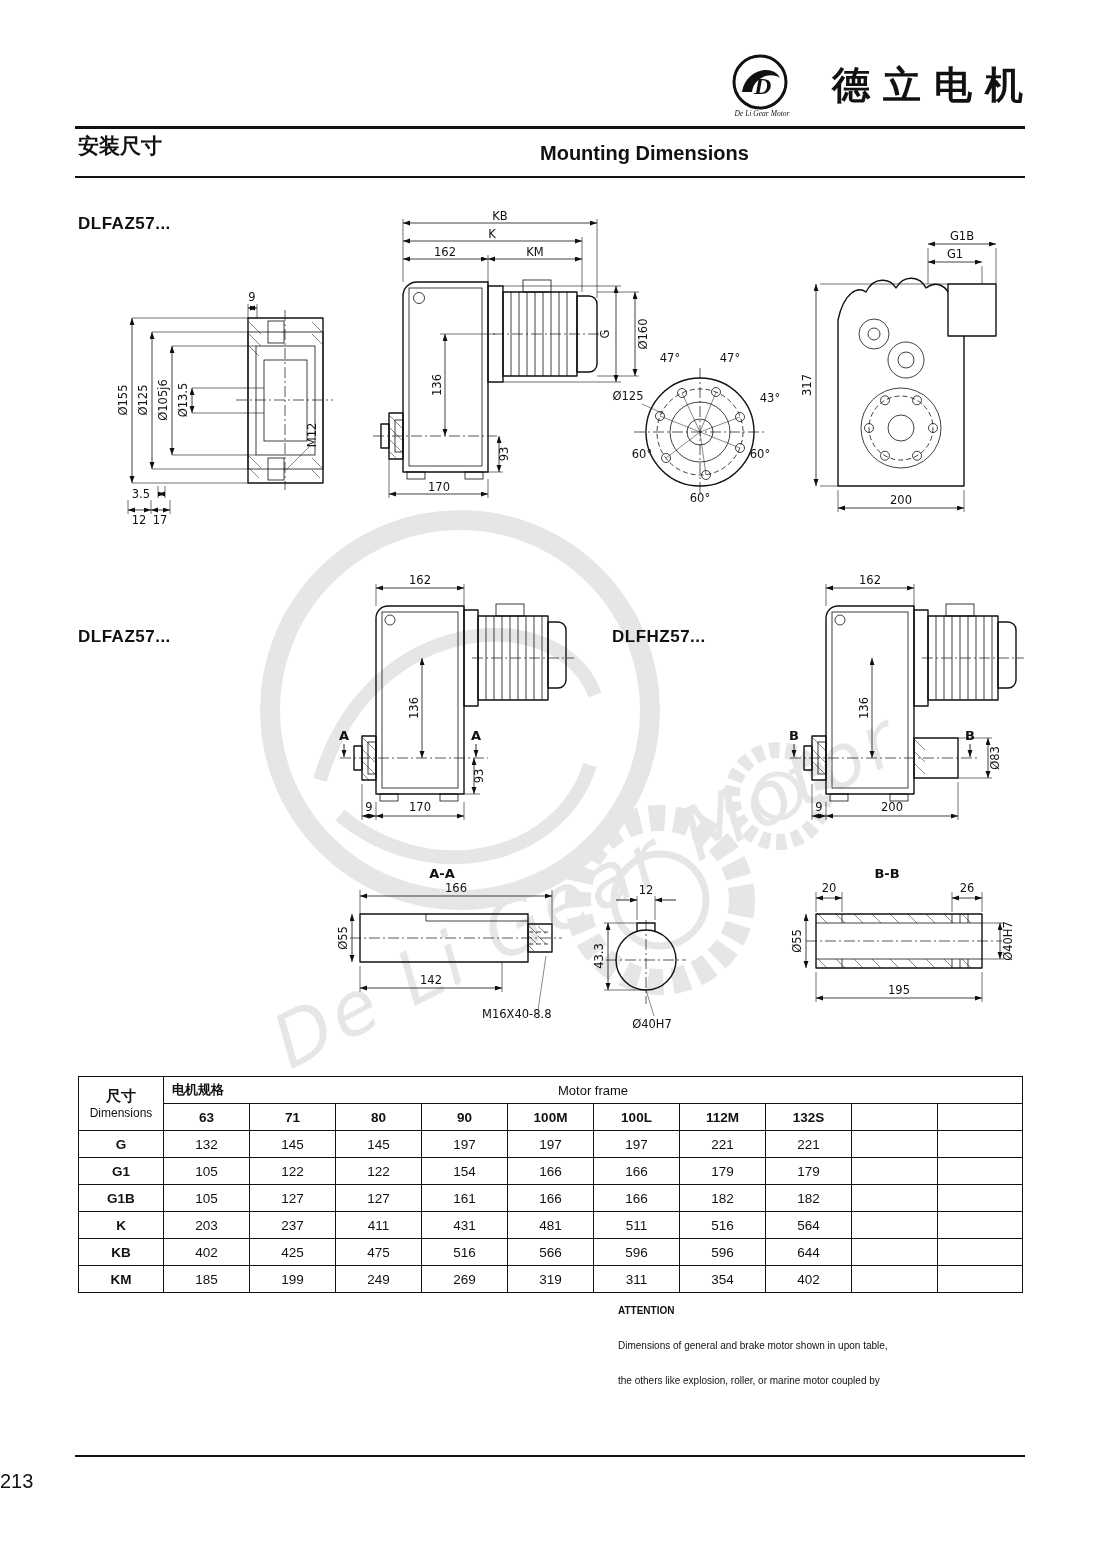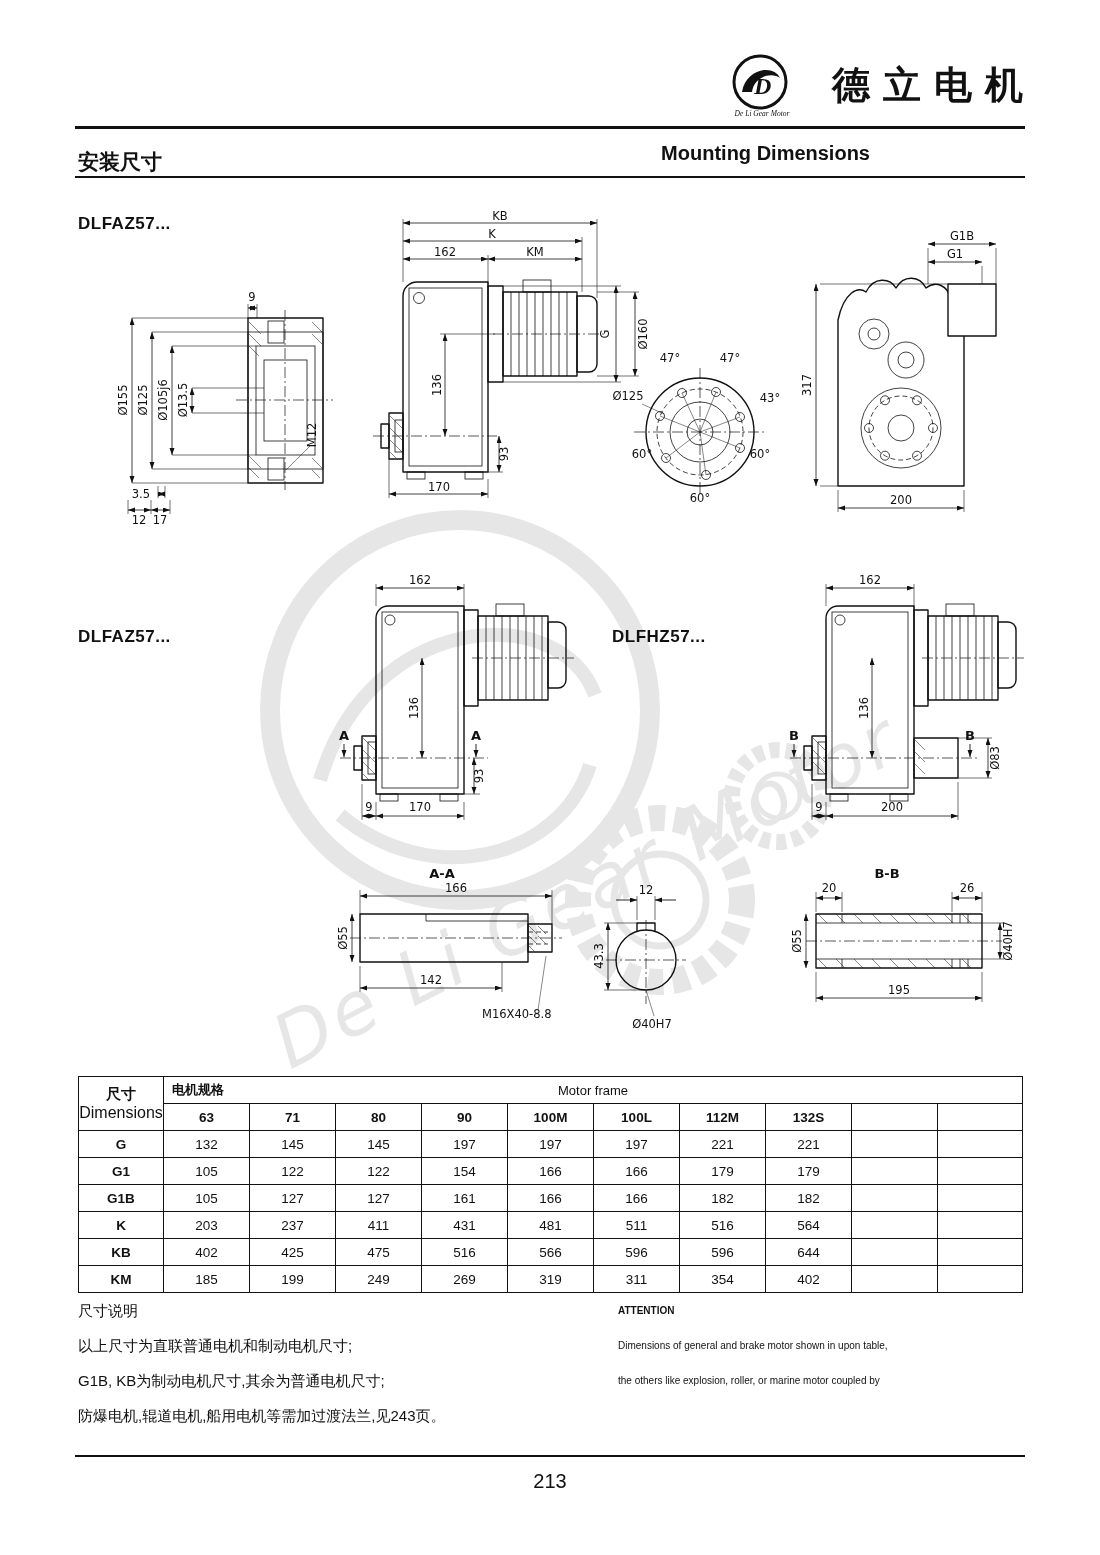--- a/index.html
+++ b/index.html
@@ -5,22 +5,22 @@
   *{margin:0;padding:0;box-sizing:border-box}
   html,body{background:#ddd}
   .page{position:relative;width:1100px;height:1555px;margin:0 auto;background:#fff;
         font-family:"Liberation Sans",sans-serif;color:#111;overflow:hidden}
   .abs{position:absolute}
   .rule{position:absolute;background:#111}
 
   
   .brand{position:absolute;left:832px;top:60px;font-size:38px;font-weight:bold;
          letter-spacing:13px;font-family:"Liberation Serif",serif}
-  .title-zh{position:absolute;left:78px;top:148px;font-size:21px;font-weight:bold}
-  .title-en{position:absolute;left:540px;top:142px;width:330px;text-align:right;
+  .title-zh{position:absolute;left:78px;top:132px;font-size:21px;font-weight:bold}
+  .title-en{position:absolute;left:540px;top:142px;width:330px;text-align:left;
             font-size:20px;font-weight:bold}
   .model{position:absolute;font-size:17px;font-weight:bold;letter-spacing:.5px}
 
   
   svg{overflow:visible}
   .ol{fill:none;stroke:#111;stroke-width:1.4;stroke-linejoin:round}
   .olw{fill:#fff;stroke:#111;stroke-width:1.4;stroke-linejoin:round}
   .tl{fill:none;stroke:#111;stroke-width:.8}
   .tld{fill:none;stroke:#111;stroke-width:.8;stroke-dasharray:5 3}
   .dim{fill:none;stroke:#111;stroke-width:.8;marker-start:url(#arr);marker-end:url(#arr)}
@@ -34,34 +34,34 @@
   
   .wm{position:absolute;left:140px;top:470px;opacity:.095;pointer-events:none}
   .wmtext{font-family:"DejaVu Sans",sans-serif}
 
   
   table.dims{position:absolute;left:78px;top:1076px;width:944px;border-collapse:collapse;
              table-layout:fixed}
   table.dims td{border:1.2px solid #111;text-align:center;font-size:13.5px;height:27px;
                 vertical-align:middle}
   td.hcell .zh{font-size:15px;font-weight:bold}
-  td.hcell .en{font-size:16px}
+  td.hcell .en{font-size:12px}
   td.mf{position:relative}
   td.mf .mzh{position:absolute;left:8px;top:50%;transform:translateY(-50%);
              font-size:13px;font-weight:bold}
   td.mf .men{font-size:13px}
   td.ch{font-weight:bold;font-size:14px}
   td.rl{font-weight:bold;font-size:14px}
 
   
   .notes-zh{position:absolute;left:78px;top:1300px;width:470px;font-size:15px}
   .notes-en{position:absolute;left:618px;top:1300px;width:410px;font-size:10px}
   .notes-zh p,.notes-en p{margin-bottom:14px;line-height:21px}
   .notes-en .nt{font-weight:bold}
-  .pageno{position:absolute;left:0;top:1470px;width:1100px;text-align:center;font-size:20px}
+  .pageno{position:absolute;left:0;top:1470px;width:1100px;font-size:20px}
 </style>
 </head>
 <body>
 
 <svg width="0" height="0" style="position:absolute" aria-hidden="true">
   <defs>
     <marker id="arr" orient="auto-start-reverse" markerUnits="userSpaceOnUse" markerWidth="8" markerHeight="6" refX="7" refY="2.5">
       <path d="M0,0 L7,2.5 L0,5 Z" fill="#111"></path>
     </marker>
   </defs>
@@ -579,26 +579,20 @@
       <td>319</td>
       <td>311</td>
       <td>354</td>
       <td>402</td>
       <td></td>
       <td></td>
     </tr>
     </tbody>
   </table>
 
-  <div class="notes-zh">
-    <p>尺寸说明</p>
-    <p>以上尺寸为直联普通电机和制动电机尺寸;</p>
-    <p>G1B, KB为制动电机尺寸,其余为普通电机尺寸;</p>
-    <p>防爆电机,辊道电机,船用电机等需加过渡法兰,见243页。</p>
-  </div>
   <div class="notes-en">
     <p class="nt">ATTENTION</p>
     <p>Dimensions of general and brake motor shown in upon table,</p>
     <p>the others like explosion, roller, or marine motor coupled by</p>
   </div>
 
   <div class="rule" style="left:75px;top:1455px;width:950px;height:1.5px"></div>
   <div class="pageno">213</div>
 
 </div>

